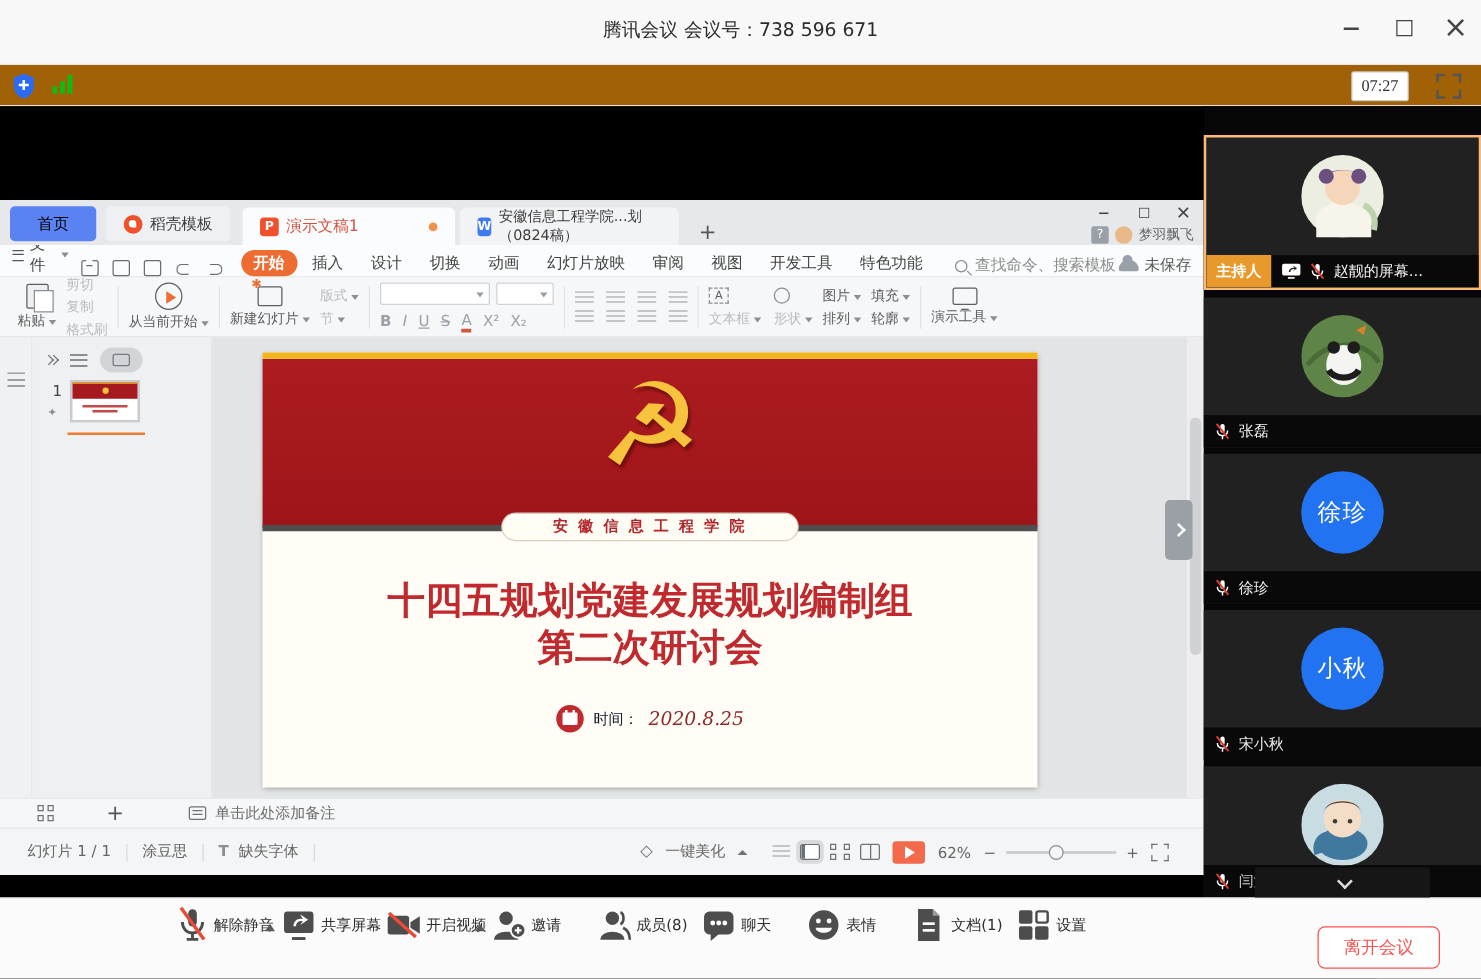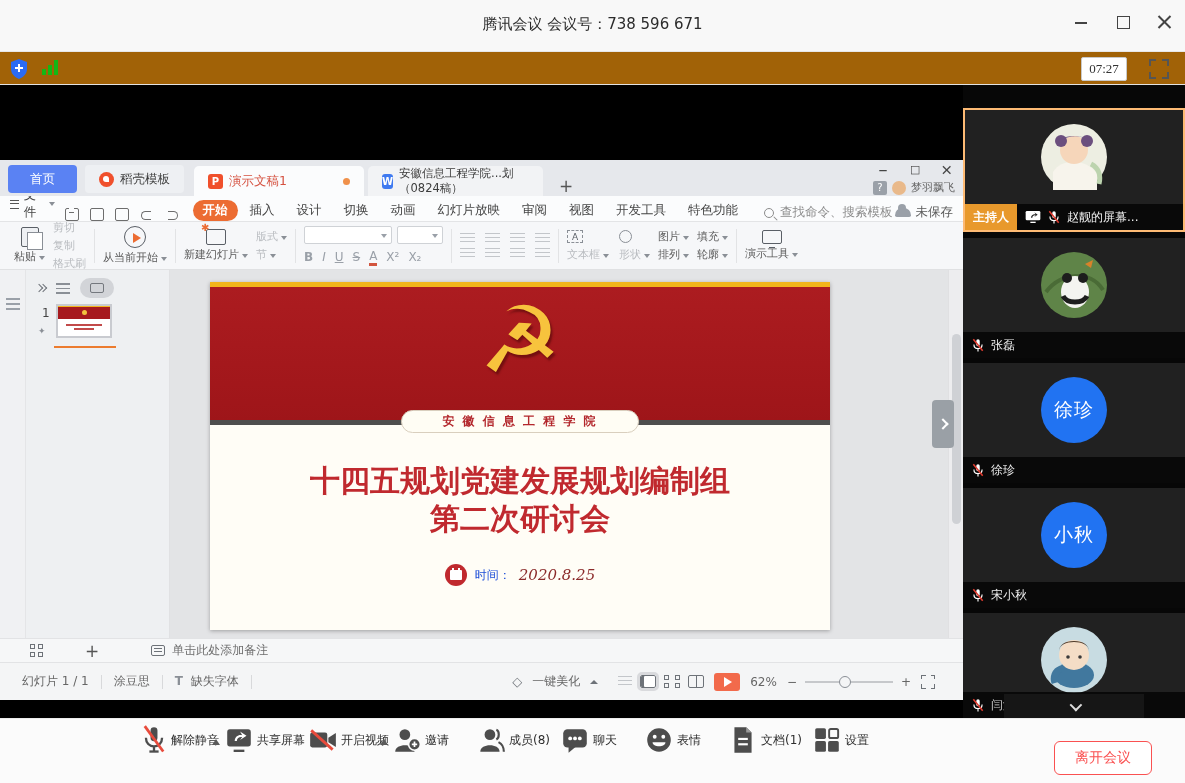--- a/index.html
+++ b/index.html
@@ -36,21 +36,21 @@
 
   
   .stage { position:absolute; left:0; top:85px; width:1185px; height:633px; background:#000; }
 
   
   .wps { position:absolute; left:0; top:75px; width:963px; height:540px; background:#f4f5f7;
     font-size:12px; color:#555; }
   .tabbar { position:relative; height:36px; background:#e6e8ec; display:flex; align-items:flex-end; padding-left:8px; }
   .tab { height:30px; display:flex; align-items:center; gap:6px; padding:0 14px; font-size:12.5px;
     border-radius:5px 5px 0 0; color:#3c3c3c; cursor:pointer; }
-  .tab-home { background:#5a82f3; color:#ffffff; height:28px; margin-bottom:3px; border-radius:4px; padding:0 22px; }
+  .tab-home { background:#5a82f3; color:#000000; height:28px; margin-bottom:3px; border-radius:4px; padding:0 22px; }
   .tab-docer { background:#eef0f3; height:28px; margin-bottom:3px; border-radius:4px; margin-left:8px; }
   .tab-active { background:#fbfcfd; color:#d5503f; margin-left:10px; width:170px; }
   .tab-doc2 { background:#f2f3f5; margin-left:4px; width:175px; }
   .tab-plus { font-size:17px; color:#555; padding:0 16px; cursor:pointer; }
   .docer-ic { width:15px; height:15px; border-radius:50%; background:#f0502c; position:relative; }
   .docer-ic::after { content:""; position:absolute; left:4px; top:4px; width:6px; height:6px; background:#fff; border-radius:50% 50% 0 50%; }
   .appbadge { width:15px; height:15px; border-radius:3px; color:#fff; font-size:10px; font-weight:bold;
     display:flex; align-items:center; justify-content:center; }
   .badge-wpp { background:#f0502c; } .badge-w { background:#3f7af0; }
   .mod-dot { width:7px; height:7px; border-radius:50%; background:#f0914b; margin-left:auto; }
@@ -154,21 +154,21 @@
     letter-spacing:2px; text-align:center; line-height:21px; padding:0 12px; white-space:nowrap; z-index:3; }
   .slide-title { position:absolute; left:0; right:0; top:180px; text-align:center; color:#c0292e;
     font-size:30px; font-weight:bold; line-height:1.25; }
   .date-row { position:absolute; left:0; right:0; top:282px; display:flex; align-items:center;
     justify-content:center; gap:8px; }
   .cal-ic { width:22px; height:22px; border-radius:50%; background:#c0292e; position:relative; }
   .cal-ic::after { content:""; position:absolute; left:5px; top:6px; width:12px; height:10px; background:#fff;
     box-shadow:inset 0 2.5px 0 #c0292e00; border-radius:1px; }
   .cal-ic::before { content:""; position:absolute; left:7px; top:4px; width:2px; height:4px; background:#fff;
     box-shadow:6px 0 0 #fff; z-index:1; }
-  .date-label { font-size:12px; color:#1d4ed8; }
+  .date-label { font-size:12px; color:#0f172a; }
   .date-val { font-size:15px; color:#8b2a2a; font-style:italic; font-family:"DejaVu Serif","Liberation Serif",serif; }
   .nav-next { position:absolute; right:-6px; top:130px; width:22px; height:48px; background:#9aa0a6;
     border-radius:4px; display:flex; align-items:center; justify-content:center; cursor:pointer; z-index:5; }
   .nav-next i { width:8px; height:8px; border-right:2.4px solid #fff; border-top:2.4px solid #fff; transform:rotate(45deg); }
   .vscroll { width:15px; background:#ededef; border-left:1px solid #e0e0e2; position:relative; }
   .vthumb { position:absolute; left:3px; top:64px; width:9px; height:190px; background:#cfd1d5; border-radius:5px; }
 
   .notesrow { height:24px; background:#f6f7f8; border-top:1px solid #e2e3e5; display:flex; align-items:center;
     color:#6d6d6d; }
   .grid-ic { width:13px; height:13px; margin-left:30px; position:relative; }

